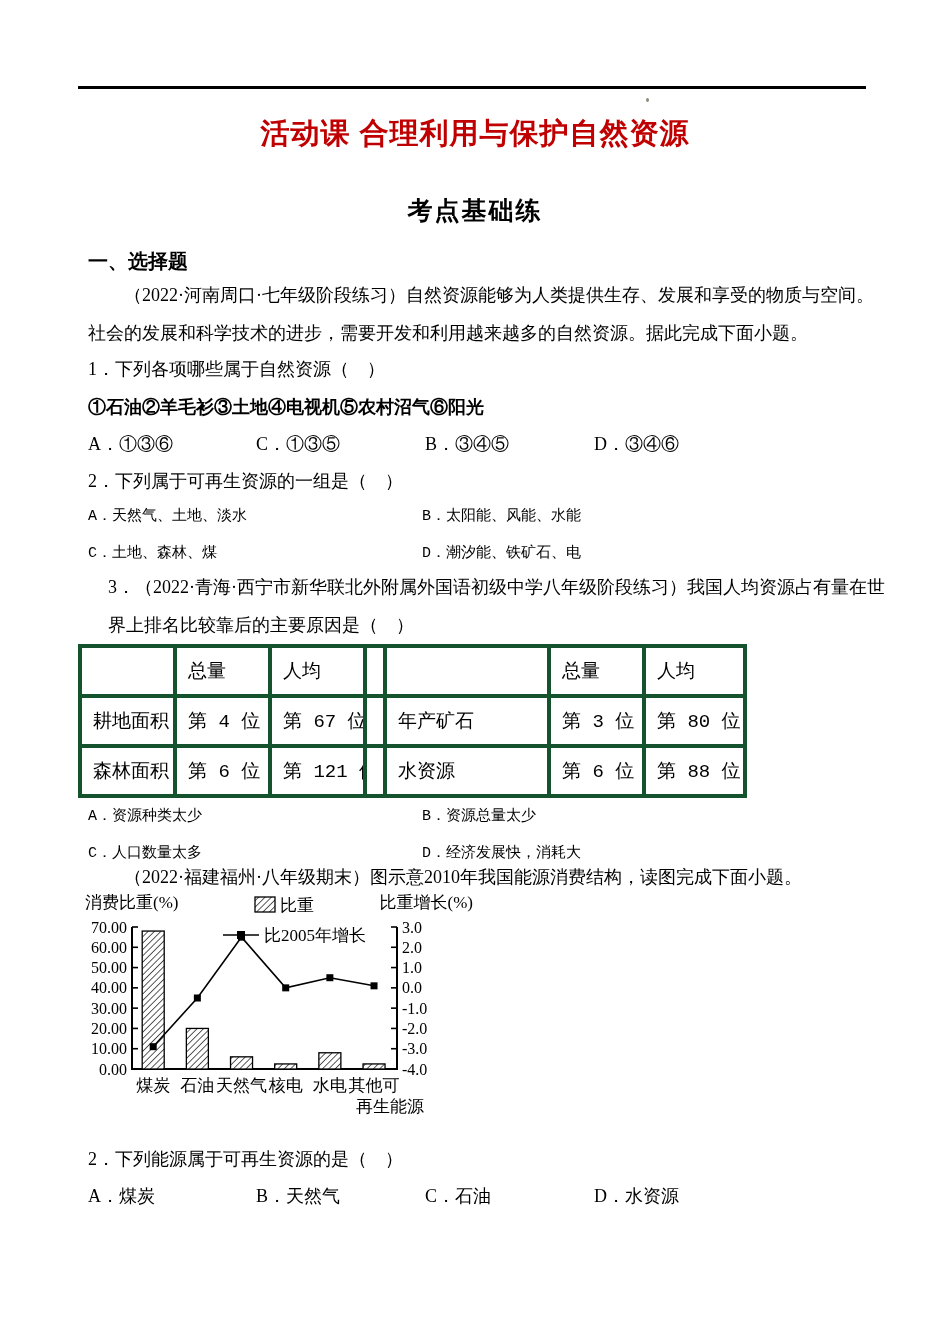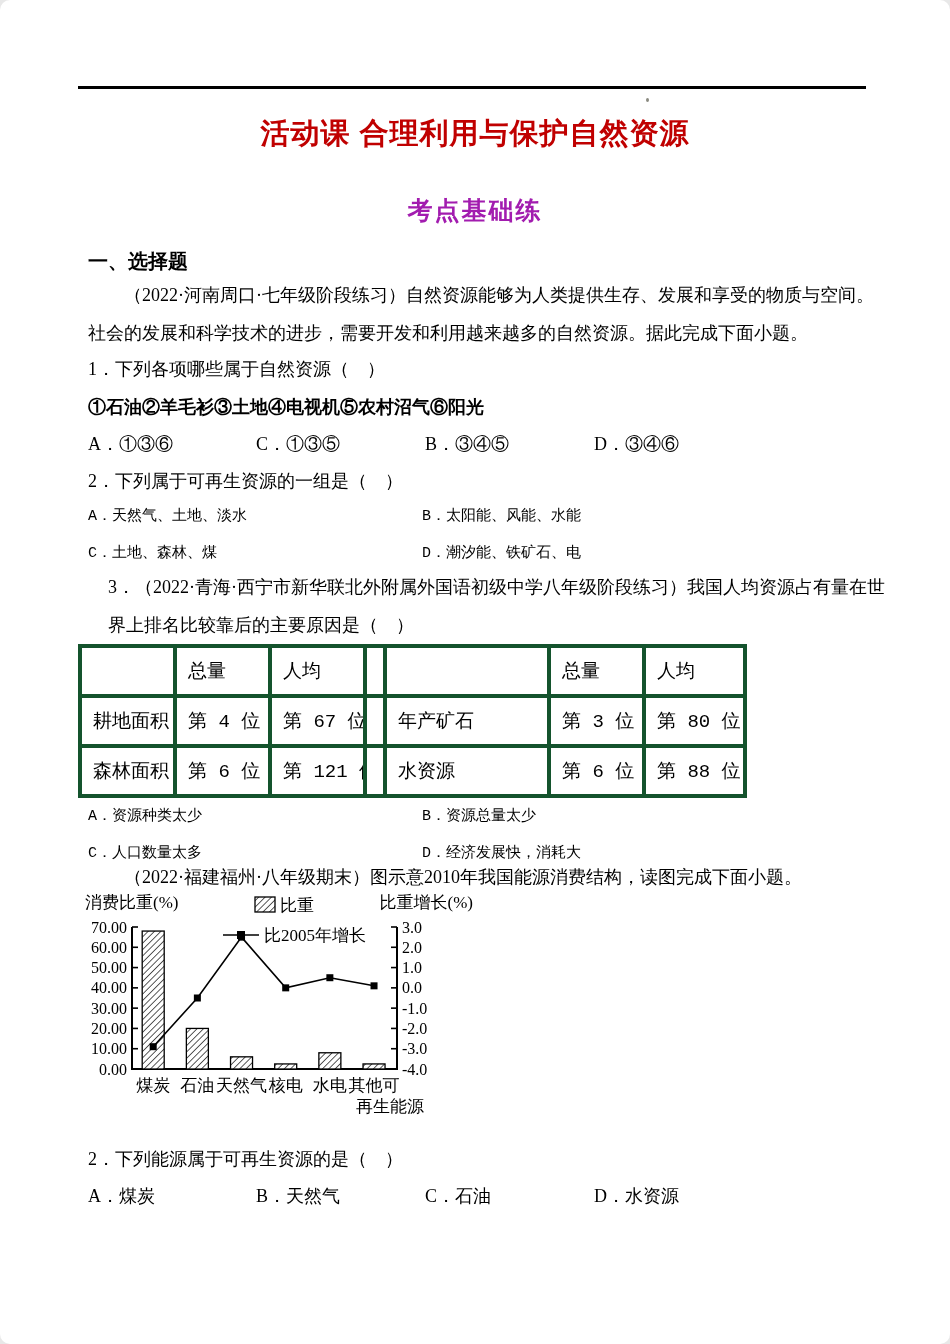--- a/index.html
+++ b/index.html
@@ -1,29 +1,29 @@
 <!DOCTYPE html>
 <html><head>
 <meta charset="utf-8">
 <style>
   html,body{margin:0;padding:0;background:#e8e8e8;}
   .page{
     position:relative;width:950px;height:1344px;background:#ffffff;margin:0 auto;
-    font-family:"Liberation Serif","DejaVu Serif",serif;color:#000;overflow:hidden;border-radius:10px;
+    font-family:"Liberation Serif","DejaVu Serif",serif;color:#000;overflow:hidden;
   }
   .top-rule{position:absolute;left:78px;top:86px;width:788px;border-top:3px solid #000;}
   .speck{position:absolute;left:646px;top:98px;width:3px;height:4px;background:#8a8a80;border-radius:50%;}
   .doc-title{
     position:absolute;left:0;top:114px;width:100%;margin:0;text-align:center;
     font-family:"Liberation Sans","DejaVu Sans",sans-serif;font-weight:bold;
     font-size:29px;color:#C00000;letter-spacing:1px;
   }
   .doc-subtitle{
     position:absolute;left:0;top:194px;width:100%;margin:0;text-align:center;
-    font-weight:bold;font-size:25px;color:#a21caf;letter-spacing:2px;
+    font-weight:bold;font-size:25px;color:#000000;letter-spacing:2px;
   }
   .section-heading{
     position:absolute;left:88px;top:248px;
     font-family:"Liberation Sans","DejaVu Sans",sans-serif;font-weight:bold;font-size:20px;
   }
   .stimulus,.qpara{
     position:absolute;left:88px;width:792px;margin:0;
     font-size:18px;line-height:38px;
   }
   .indent{text-indent:2em;}

